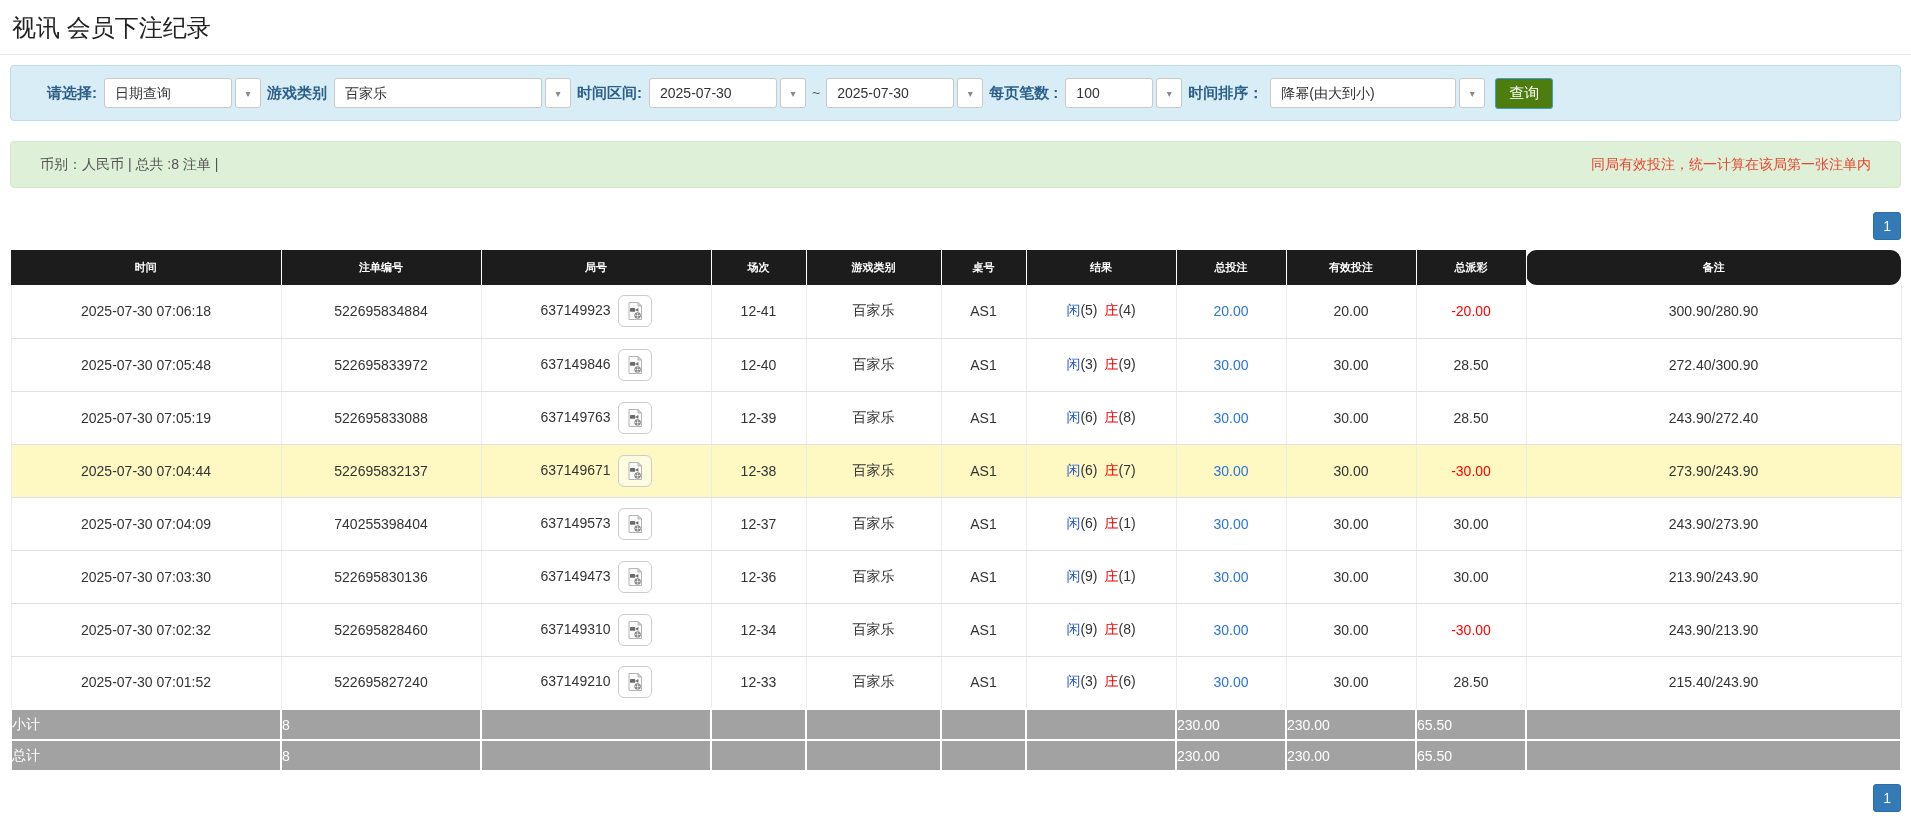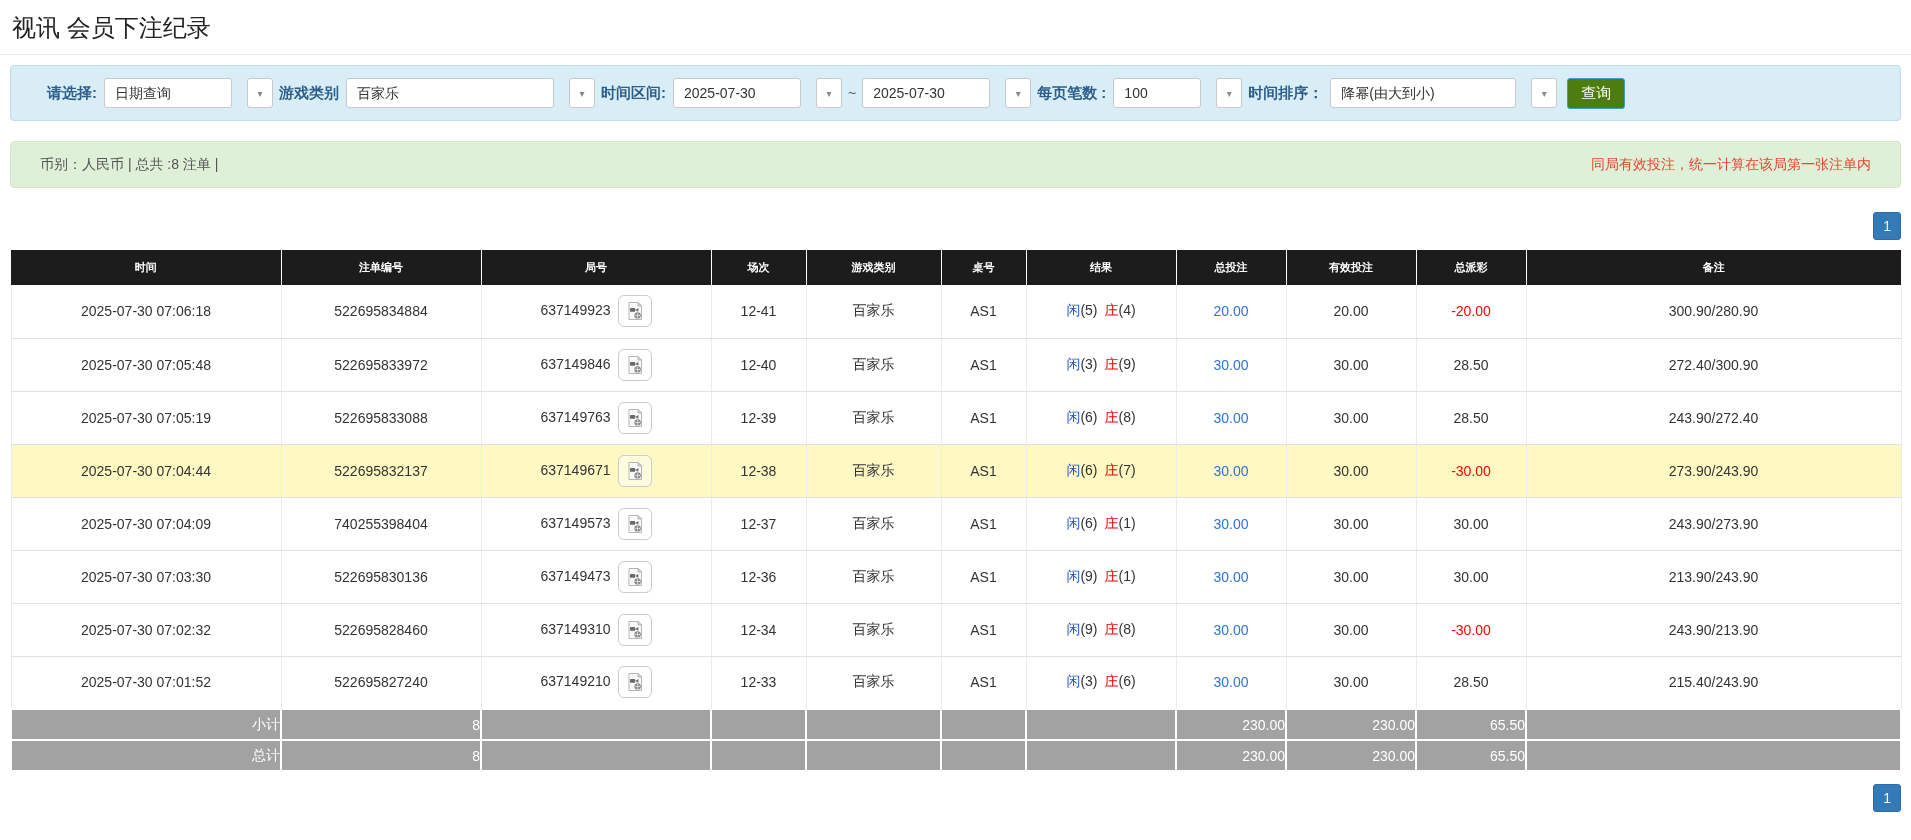--- a/index.html
+++ b/index.html
@@ -7,21 +7,21 @@
               font-family:"Liberation Sans", sans-serif; }
   .page { padding: 0 10px; width: 1911px; }
 
   h1.title { font-size:24px; font-weight:500; color:#222; padding:12px 2px 10px; }
   .title-rule { border-bottom:1px solid #e8e8e8; margin:0 -10px; }
 
   
   .filter-bar { margin-top:10px; background:#d9edf7; border:1px solid #bcdde9;
     border-radius:4px; padding:12px 30px; display:flex; align-items:center; height:56px; }
   .flabel { font-weight:bold; color:#2d5f8b; font-size:15px; margin:0 7px 0 6px; white-space:nowrap; }
-  .select { display:flex; align-items:stretch; gap:15px; height:30px; }
+  .select { display:flex; align-items:stretch; gap:3px; height:30px; }
   .select .val { background:#fff; border:1px solid #c9c9c9; border-radius:3px;
     font-size:14px; color:#333; padding:6px 10px; white-space:nowrap; overflow:hidden; }
   .select .arrow { background:#fff; border:1px solid #c9c9c9; border-radius:3px; width:26px;
     display:flex; align-items:center; justify-content:center; color:#888; font-size:10px; cursor:pointer; }
   .w128 .val{width:128px} .w208 .val{width:208px} .w150 .val{width:128px}
   .w88 .val{width:88px}  .w186 .val{width:186px}
   .tilde { color:#555; font-size:14px; margin:0 6px; }
   .search-btn { margin-left:10px; background:#4d7c0f; border:1px solid #459ad2; color:#fff;
     font-size:15px; border-radius:3px; height:31px; padding:0 13px; cursor:pointer; }
 
@@ -36,35 +36,35 @@
   .pager.top { margin-top:24px; margin-bottom:10px; }
   .pager.bottom { margin-top:12px; }
   .page-btn { min-width:26px; height:28px; background:#337ab7; border:1px solid #2e6da4;
     color:#fff; font-size:14px; border-radius:3px; display:inline-flex; align-items:center;
     justify-content:center; padding:0 9px; cursor:pointer; }
 
   
   table.bets { border-collapse:collapse; table-layout:fixed; width:1890px; }
   thead th { background:#1c1c1c; color:#fff; font-size:11px; font-weight:bold;
     height:35px; border-right:1px solid #fff; text-align:center; }
-  thead th:last-child { border-right:none; }
+  thead th:last-child { border-right:none;border-radius:11px; }
   tbody td { height:53px; text-align:center; font-size:14px; color:#333;
     border-bottom:1px solid #e0e0e0; border-right:1px solid #ececec; background:#fff; }
   tbody td:first-child { border-left:1px solid #ececec; }
   tbody tr.highlight td { background:#fef9c3; }
   .betlink { color:#2a74dd; cursor:pointer; }
   .xian { color:#2457d0; }
   .zhuang { color:#f00000; margin-left:7px; }
   .pts { color:#333; }
   .num.neg { color:#ff0000; }
   .video-btn { display:inline-flex; align-items:center; justify-content:center;
     width:34px; height:32px; border:1px solid #ccc; border-radius:6px;
     background:rgba(255,255,255,0.45); margin-left:7px; vertical-align:middle; cursor:pointer; }
   tfoot td { background:#a2a2a2; color:#fff; font-size:14px; height:31px;
-    border:2px solid #fff; text-align:right; }
+    border:2px solid #fff; text-align:left; }
 </style>
 </head>
 <body>
 
 <div class="page">
 
   <h1 class="title">视讯 会员下注纪录</h1>
   <div class="title-rule"></div>
 
   <div class="filter-bar">

